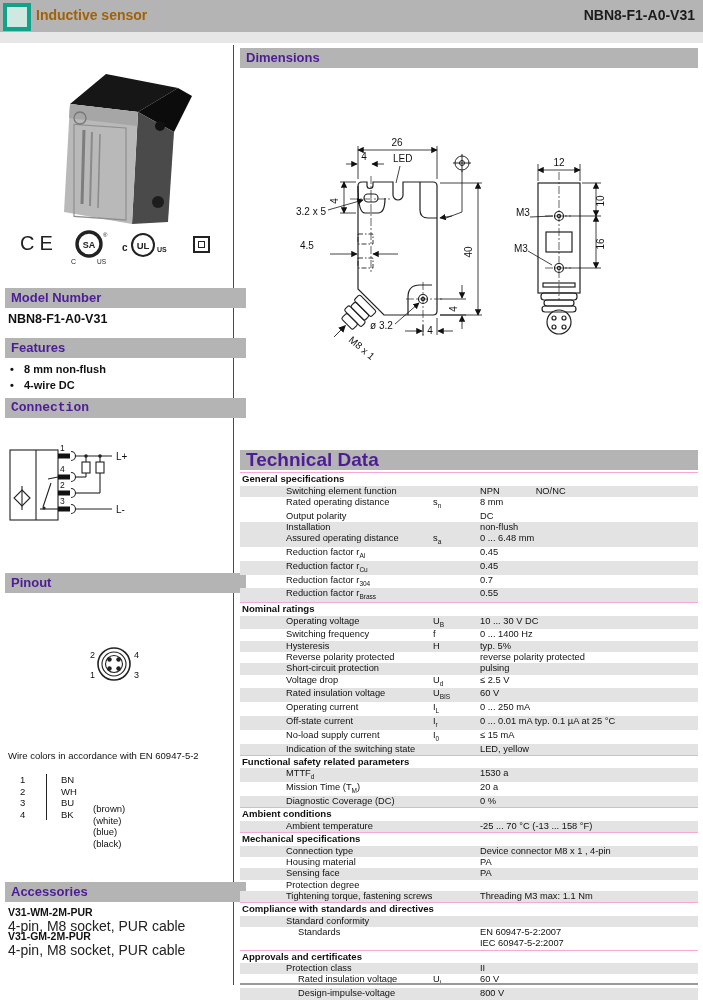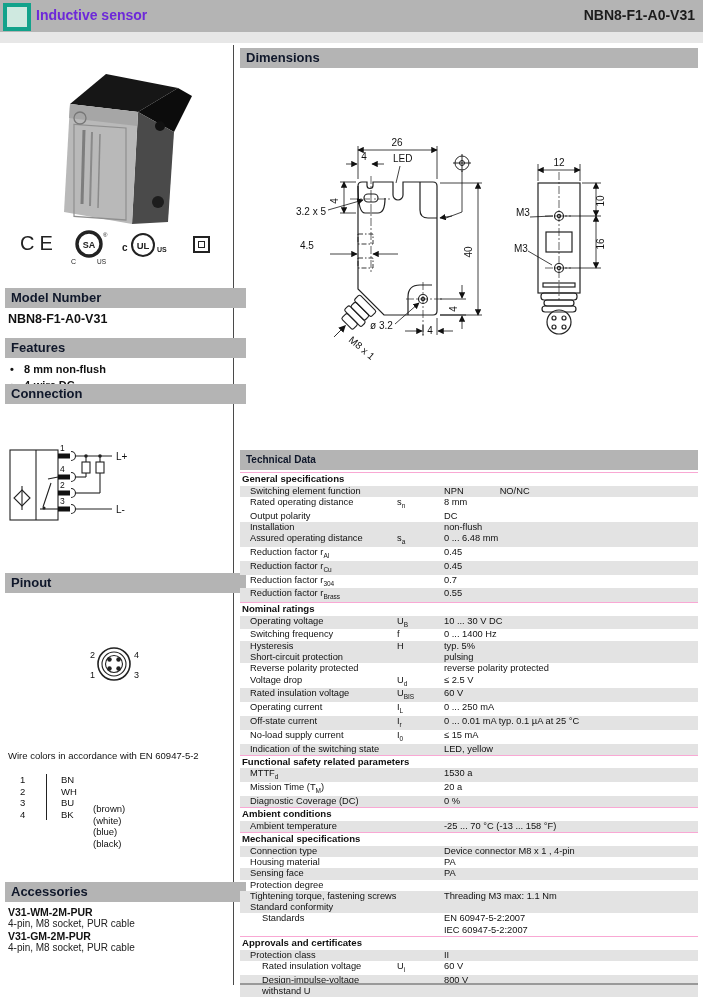--- a/index.html
+++ b/index.html
@@ -1,47 +1,47 @@
 <!DOCTYPE html>
 <html><head>
 <meta charset="utf-8">
 <style>
   html,body{margin:0;padding:0;background:#fff;}
   body{width:703px;height:1000px;position:relative;font-family:"Liberation Sans","DejaVu Sans",sans-serif;color:#111;overflow:hidden;}
   .abs{position:absolute;}
   
   .topbar{position:absolute;left:0;top:0;width:703px;height:32px;background:#b4b4b4;}
   .brandsq{position:absolute;left:3px;top:3px;width:20px;height:20px;background:#cfe9e0;border:4px solid #12a28b;}
-  .ttl{position:absolute;left:36px;top:7px;font-size:14px;font-weight:bold;color:#6d28d9;}
+  .ttl{position:absolute;left:36px;top:7px;font-size:14px;font-weight:bold;color:#a16207;}
   .hmodel{position:absolute;right:8px;top:7px;font-size:14px;font-weight:bold;color:#1c1c1c;}
   .subband{position:absolute;left:0;top:32px;width:703px;height:11px;background:#e7e7e7;}
   .vdiv{position:absolute;left:233px;top:45px;width:1px;height:940px;background:#4a4a4a;}
   
-  .bar{position:absolute;background:#b4b4b4;height:20px;font-size:13px;font-weight:bold;color:#0f172a;line-height:20px;padding-left:6px;box-sizing:border-box;}
+  .bar{position:absolute;background:#b4b4b4;height:20px;font-size:13px;font-weight:bold;color:#4c1d95;line-height:20px;padding-left:6px;box-sizing:border-box;}
   .bar-left{left:5px;width:241px;}
   .bar-right{left:240px;width:458px;}
   
   .modelval{position:absolute;left:8px;top:312px;font-size:12.5px;font-weight:bold;}
   .feat{position:absolute;left:10px;font-size:11px;font-weight:bold;}
   .feat .b{display:inline-block;width:14px;}
   .note{position:absolute;left:8px;top:750px;font-size:9.5px;}
   .wiretbl{position:absolute;left:16px;top:774px;font-size:9.5px;}
   .wire-row{display:flex;height:11.5px;line-height:11.5px;}
   .w-num{width:30px;padding-left:4px;box-sizing:border-box;}
   .w-line{width:0;border-left:1.2px solid #222;}
   .w-code{width:44px;padding-left:14px;box-sizing:border-box;}
   .w-col{padding-left:2px;margin-top:29px;}
   .acc-model{position:absolute;left:8px;font-size:10.5px;font-weight:bold;}
-  .acc-desc{position:absolute;left:8px;font-size:10px;color:#222;}
+  .acc-desc{position:absolute;left:8px;font-size:14px;color:#222;}
   
   .tech{position:absolute;left:240px;top:472px;width:458px;}
   .sec-h{border-top:1px solid #f9a8d4;font-weight:bold;font-size:9.6px;height:12.5px;line-height:12.5px;padding-left:2px;background:#fff;}
   .t-row{display:flex;min-height:11.3px;line-height:11.3px;font-size:9.3px;}
   .t-row.shade{background:#e3e3e3;}
-  .t-label{width:157px;padding-left:10px;box-sizing:border-box;flex:none;}
+  .t-label{width:157px;padding-left:10px;box-sizing:border-box;flex:none;margin-left:36px;}
   .t-row.ind1 .t-label{padding-left:22px;}
   .t-sym{width:47px;flex:none;}
   .t-val{flex:1;padding-right:4px;}
   .t-extra{margin-left:36px;}
   .sb{font-size:6.5px;vertical-align:-2.5px;}
   .endline{position:absolute;left:240px;top:983px;width:458px;height:1.5px;background:#999;}
   
   .certs{position:absolute;left:0;top:226px;width:233px;height:40px;text-align:right;}
   .ce{position:absolute;left:20px;top:6px;font-size:20px;letter-spacing:5px;color:#222;}
   .classii{position:absolute;left:193px;top:10px;width:13px;height:13px;border:2px solid #222;display:flex;align-items:center;justify-content:center;}
@@ -96,21 +96,21 @@
     </div>
 </div>
 
 <div class="bar bar-left" style="top:288px;">Model Number</div>
 <div class="modelval">NBN8-F1-A0-V31</div>
 
 <div class="bar bar-left" style="top:338px;">Features</div>
 <div class="feat" style="top:363px;"><span class="b">•</span><span>8 mm non-flush</span></div>
 <div class="feat" style="top:379px;"><span class="b">•</span><span>4-wire DC</span></div>
 
-<div class="bar bar-left" style="top:384px;">Connection</div>
+<div class="bar bar-left" style="top:398px;font-family:Liberation Mono, monospace;">Connection</div>
 <svg class="abs" style="left:0;top:440px;" width="230" height="100" viewBox="0 440 230 100">
   <g stroke="#222" stroke-width="1.1" fill="none">
     <rect x="10" y="450" width="48" height="70"></rect>
     <line x1="36" y1="450" x2="36" y2="520"></line>
     <polygon points="22,490 30,498 22,506 14,498"></polygon>
     <line x1="22" y1="486" x2="22" y2="510"></line>
     <line x1="43" y1="507" x2="51" y2="483"></line>
     <line x1="40" y1="509" x2="58" y2="509"></line>
     <line x1="48" y1="479" x2="58" y2="477"></line>
   </g>
@@ -325,21 +325,21 @@
     <text transform="translate(457,309) rotate(-90)" text-anchor="middle">4</text>
     <text transform="translate(348,341) rotate(40)">M8 x 1</text>
     <text x="559" y="166" text-anchor="middle">12</text>
     <text transform="translate(604,201) rotate(-90)" text-anchor="middle">10</text>
     <text transform="translate(604,244) rotate(-90)" text-anchor="middle">16</text>
     <text x="516" y="216">M3</text>
     <text x="514" y="252">M3</text>
   </g>
 </svg>
 
-<div class="bar bar-right" style="top:450px;font-size:10px;">Technical Data</div>
+<div class="bar bar-right" style="top:450px;font-size:19px;">Technical Data</div>
 <div class="tech">
     <div class="sec-h">General specifications</div>
     <div class="t-row shade">
       <div class="t-label">Switching element function</div>
       <div class="t-sym"></div>
       <div class="t-val">NPN<div class="t-extra" style="display: inline;">NO/NC</div></div>
     </div>
     <div class="t-row">
       <div class="t-label">Rated operating distance</div>
       <div class="t-sym">s<span class="sb">n</span></div>
@@ -389,29 +389,29 @@
     <div class="t-row">
       <div class="t-label">Switching frequency</div>
       <div class="t-sym">f</div>
       <div class="t-val">0 ... 1400 Hz</div>
     </div>
     <div class="t-row shade">
       <div class="t-label">Hysteresis</div>
       <div class="t-sym">H</div>
       <div class="t-val">typ. 5%</div>
     </div>
+    <div class="t-row">
+      <div class="t-label">Reverse polarity protected</div>
+      <div class="t-sym"></div>
+      <div class="t-val">reverse polarity protected</div>
+    </div>
     <div class="t-row shade">
       <div class="t-label">Short-circuit protection</div>
       <div class="t-sym"></div>
       <div class="t-val">pulsing</div>
-    </div>
-    <div class="t-row">
-      <div class="t-label">Reverse polarity protected</div>
-      <div class="t-sym"></div>
-      <div class="t-val">reverse polarity protected</div>
     </div>
     <div class="t-row">
       <div class="t-label">Voltage drop</div>
       <div class="t-sym">U<span class="sb">d</span></div>
       <div class="t-val">≤ 2.5 V</div>
     </div>
     <div class="t-row shade">
       <div class="t-label">Rated insulation voltage</div>
       <div class="t-sym">U<span class="sb">BIS</span></div>
       <div class="t-val">60 V</div>
@@ -476,20 +476,21 @@
     </div>
     <div class="t-row">
       <div class="t-label">Protection degree</div>
       <div class="t-sym"></div>
     </div>
     <div class="t-row shade">
       <div class="t-label">Tightening torque, fastening screws</div>
       <div class="t-sym"></div>
       <div class="t-val">Threading M3 max: 1.1 Nm</div>
     </div>
+    <div class="sec-h">Compliance with standards and directives</div>
     <div class="t-row shade">
       <div class="t-label">Standard conformity</div>
       <div class="t-sym"></div>
       <div class="t-val"></div>
     </div>
     <div class="t-row ind1">
       <div class="t-label">Standards</div>
       <div class="t-sym"></div>
       <div class="t-val">
         <div>EN 60947-5-2:2007</div>

